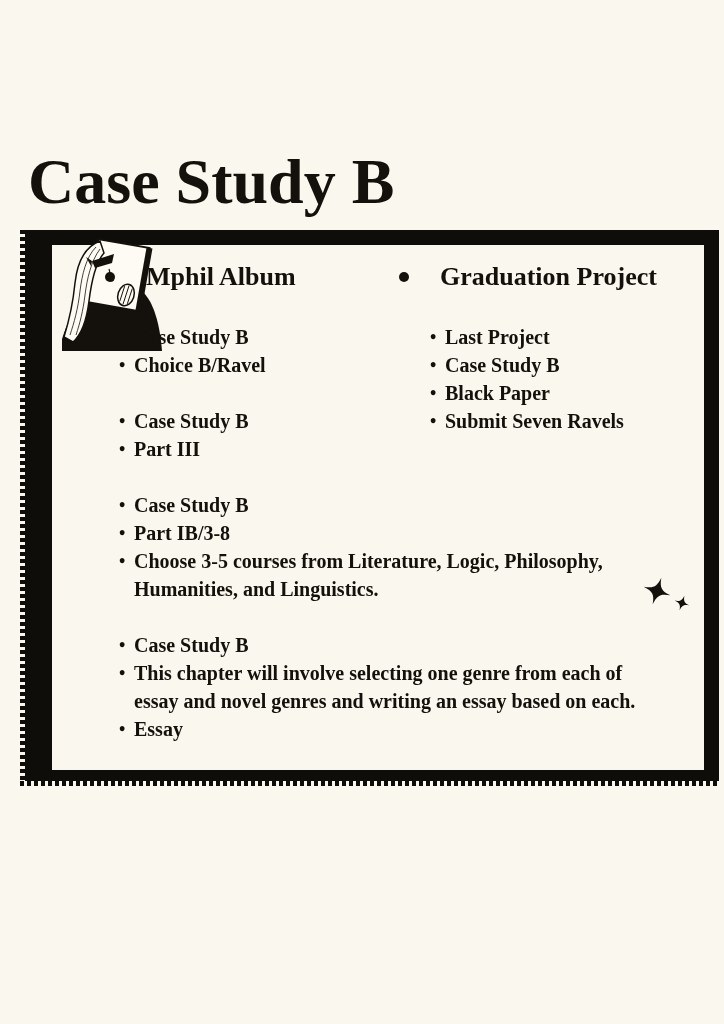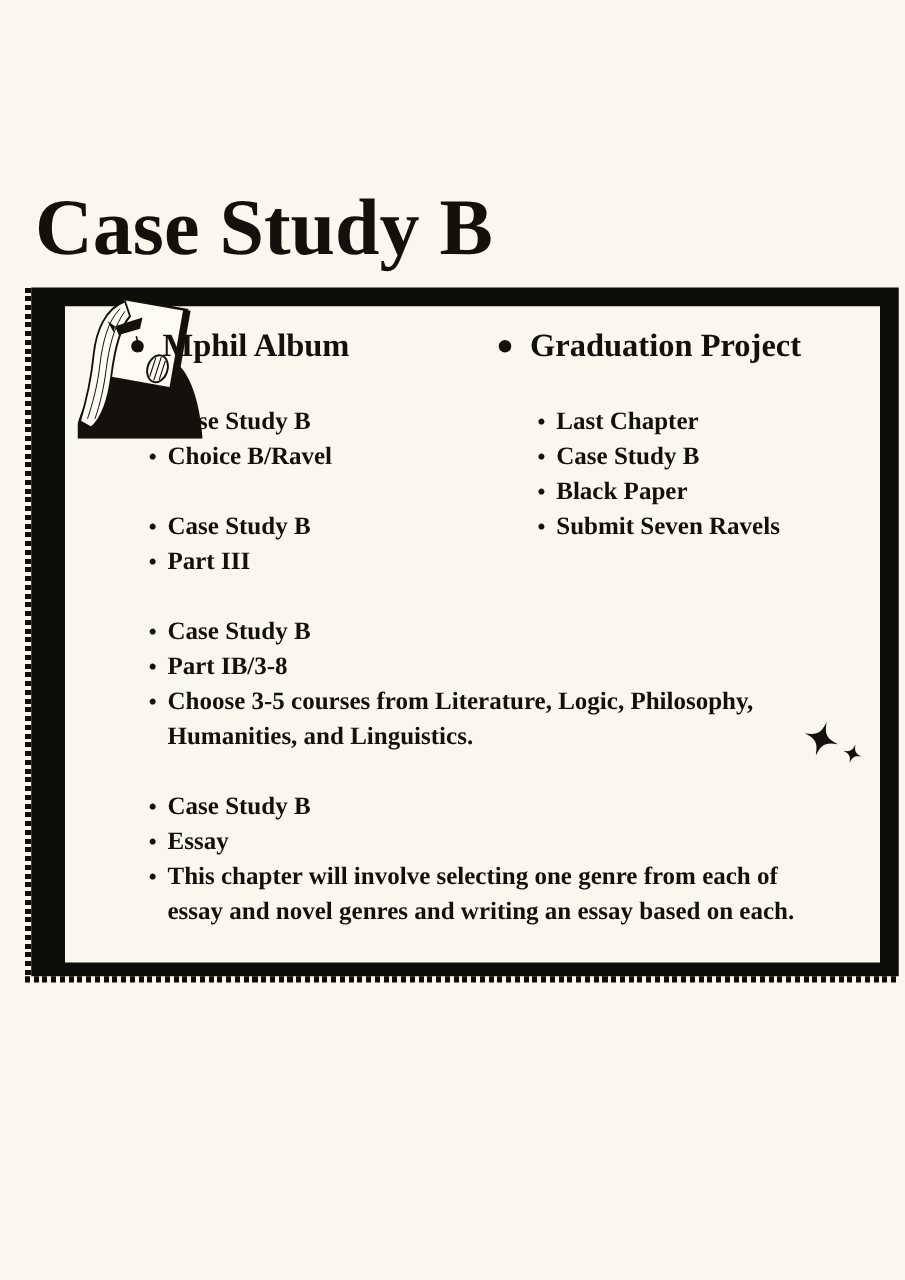--- a/index.html
+++ b/index.html
@@ -44,21 +44,21 @@
   
   .col{position:absolute;top:17px;}
   .col-left{left:53px;width:540px;}
   .col-right{left:347px;width:320px;}
   .heading-row{display:flex;align-items:center;height:30px;}
   .hbullet{
     width:10px;height:10px;border-radius:50%;
     background:#14110d;flex:0 0 auto;margin-right:15px;
   }
   .col-heading{
-    margin:0;font-size:26px;font-weight:700;line-height:30px;white-space:nowrap;
+    margin:16px;font-size:26px;font-weight:700;line-height:30px;white-space:nowrap;
   }
   .groups{margin-top:31px;}
   .col-left .groups{margin-left:13px;}
   .col-right .groups{margin-left:30px;}
   ul.group{
     list-style:none;margin:0 0 28px 0;padding:0;
   }
   ul.group li{
     position:relative;
     padding-left:16px;
@@ -127,34 +127,34 @@
             <li>Case Study B</li>
             <li>Part III</li>
           </ul>
           <ul class="group">
             <li>Case Study B</li>
             <li>Part IB/3-8</li>
             <li>Choose 3-5 courses from Literature, Logic, Philosophy, Humanities, and Linguistics.</li>
           </ul>
           <ul class="group">
             <li>Case Study B</li>
+            <li>This chapter will involve selecting one genre from each of essay and novel genres and writing an essay based on each.</li>
             <li>Essay</li>
-            <li>This chapter will involve selecting one genre from each of essay and novel genres and writing an essay based on each.</li>
           </ul>
         </div>
     </div>
 
     <div class="col col-right">
       <div class="heading-row">
         <span class="hbullet"></span>
         <h2 class="col-heading">Graduation Project</h2>
       </div>
       <div class="groups">
           <ul class="group">
-            <li>Last Chapter</li>
+            <li>Last Project</li>
             <li>Case Study B</li>
             <li>Black Paper</li>
             <li>Submit Seven Ravels</li>
           </ul>
         </div>
     </div>
 
     <svg class="sparkles" viewBox="0 0 64 50" aria-hidden="true">
       <g fill="#14110d">
         <path transform="translate(24,22) rotate(18)" d="M0,-14 C1.5,-4 4,-1.5 14,0 C4,1.5 1.5,4 0,14 C-1.5,4 -4,1.5 -14,0 C-4,-1.5 -1.5,-4 0,-14 Z"></path>

